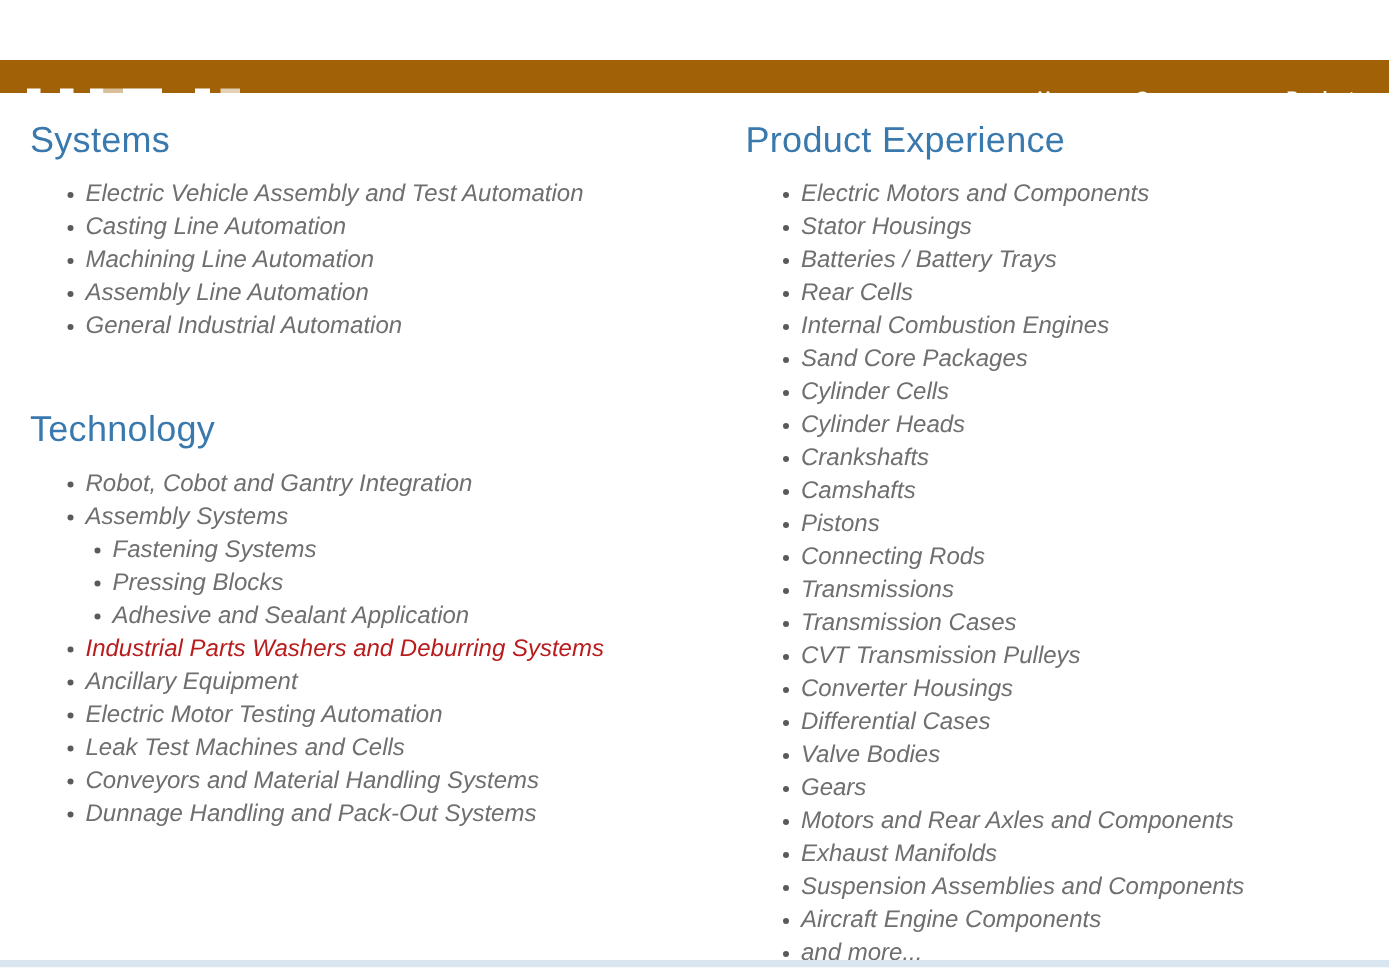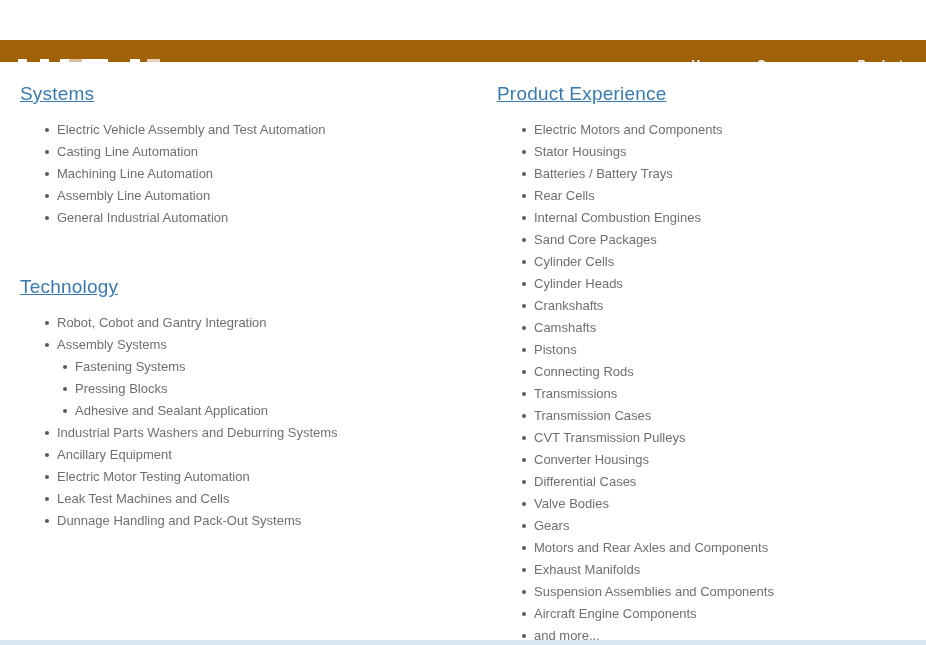--- a/index.html
+++ b/index.html
@@ -41,32 +41,32 @@
 
   
   .content{position:absolute;top:62px;left:0;width:926px;height:583px;background:#ffffff;}
   .col{position:absolute;top:0;}
   .col-0{left:20px;width:455px;}
   .col-1{left:497px;width:425px;}
 
   .menu-section{margin-top:45px;}
   .menu-section:first-child{margin-top:19px;}
   .section-title{
-    margin:0;font-size:19px;font-weight:400;line-height:26px;
-    color:#3a79ae;letter-spacing:0.2px;text-decoration:underline;
+    margin:0;font-size:24px;font-weight:400;line-height:26px;
+    color:#3a79ae;letter-spacing:0.2px;
   }
   ul.menu-list{list-style:none;margin:12px 0 0 0;padding:0 0 0 37px;}
   ul.menu-list li{
-    position:relative;font-size:13px;line-height:22px;color:#6f6f6f;
+    position:relative;font-size:16px;line-height:22px;color:#6f6f6f;font-style:italic;
   }
   ul.menu-list li::before{
     content:'';position:absolute;left:-12px;top:9px;
     width:4px;height:4px;border-radius:50%;background:#5a5a5a;
   }
-  ul.menu-list li.muted{color:#737373;}
+  ul.menu-list li.muted{color:#b91c1c;}
   ul.menu-list ul.sublist{
     list-style:none;margin:0;padding:0 0 0 18px;
   }
   ul.menu-list ul.sublist li::before{left:-12px;}
 
   
   .bottom-strip{
     position:absolute;left:0;bottom:0;width:926px;height:5px;
     background:#d9e6f0;z-index:5;
   }
@@ -121,20 +121,21 @@
           <li><span>Robot, Cobot and Gantry Integration</span></li>
           <li><span>Assembly Systems</span><ul class="menu-list sublist">
               <li><span>Fastening Systems</span></li>
               <li><span>Pressing Blocks</span></li>
               <li><span>Adhesive and Sealant Application</span></li>
             </ul></li>
           <li class="muted"><span>Industrial Parts Washers and Deburring Systems</span></li>
           <li><span>Ancillary Equipment</span></li>
           <li><span>Electric Motor Testing Automation</span></li>
           <li><span>Leak Test Machines and Cells</span></li>
+          <li><span>Conveyors and Material Handling Systems</span></li>
           <li><span>Dunnage Handling and Pack-Out Systems</span></li>
         </ul>
       </section>
     </div>
   <div class="col col-1">
       <section class="menu-section">
         <h2 class="section-title">Product Experience</h2>
         <ul class="menu-list">
           <li><span>Electric Motors and Components</span></li>
           <li><span>Stator Housings</span></li>

